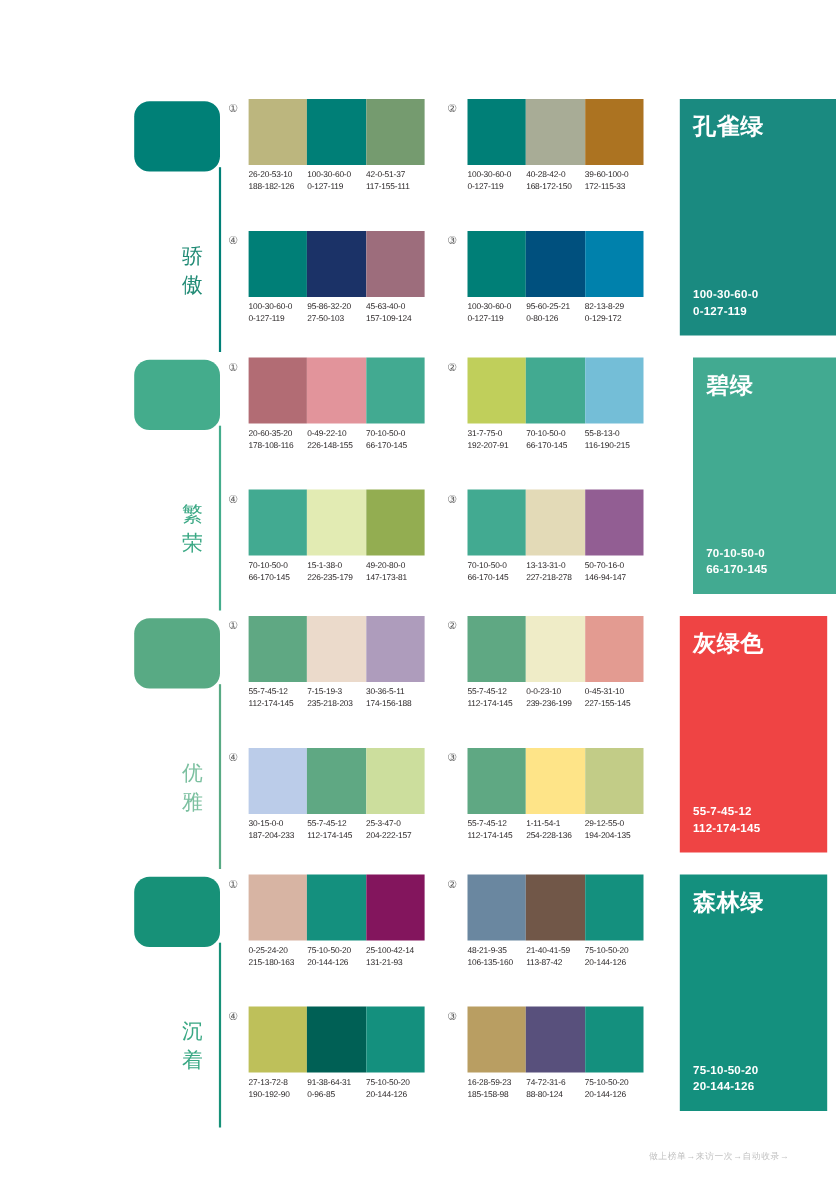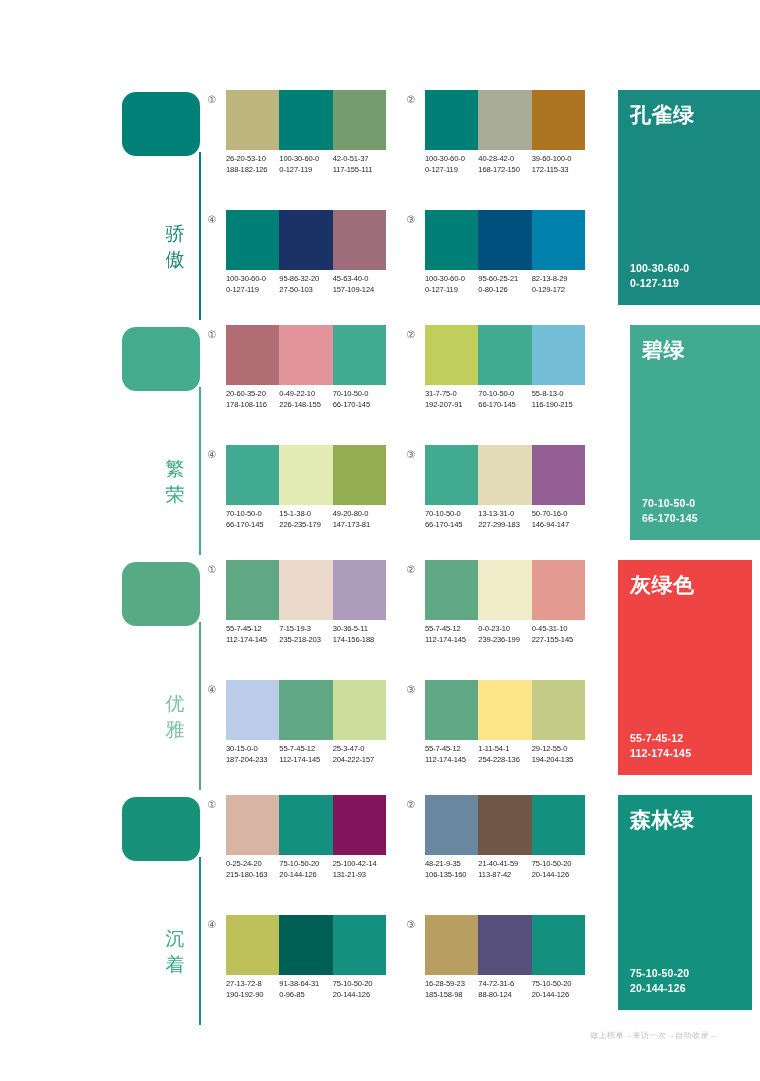--- a/index.html
+++ b/index.html
@@ -202,21 +202,21 @@
     line-height: 24px;
     font-weight: 700;
     color: #6f6f6f;
     font-family: "DejaVu Sans", sans-serif;
     letter-spacing: 1px;
     white-space: nowrap;
   }
   .wm-tagline {
     position: absolute;
     left: 30px;
-    top: 16px;
+    top: 32px;
     font-size: 8px;
     line-height: 12px;
     color: #b9b9b9;
     font-family: Liberation Serif, serif;
     letter-spacing: 0.5px;
     white-space: nowrap;
   }
 </style>
 </head>
 <body>
@@ -388,21 +388,21 @@
             <div class="swatch" style="background: rgb(227, 218, 183);"></div>
             <div class="swatch" style="background: rgb(146, 94, 147);"></div>
           </div>
           <div class="codes">
             <div class="code-cell">
               <span class="cmyk">70-10-50-0</span>
               <span class="rgb">66-170-145</span>
             </div>
             <div class="code-cell">
               <span class="cmyk">13-13-31-0</span>
-              <span class="rgb">227-299-183</span>
+              <span class="rgb">227-218-278</span>
             </div>
             <div class="code-cell">
               <span class="cmyk">50-70-16-0</span>
               <span class="rgb">146-94-147</span>
             </div>
           </div>
         </div>
         <div class="combo pos-4">
           <div class="combo-num">④</div>
           <div class="swatches">

